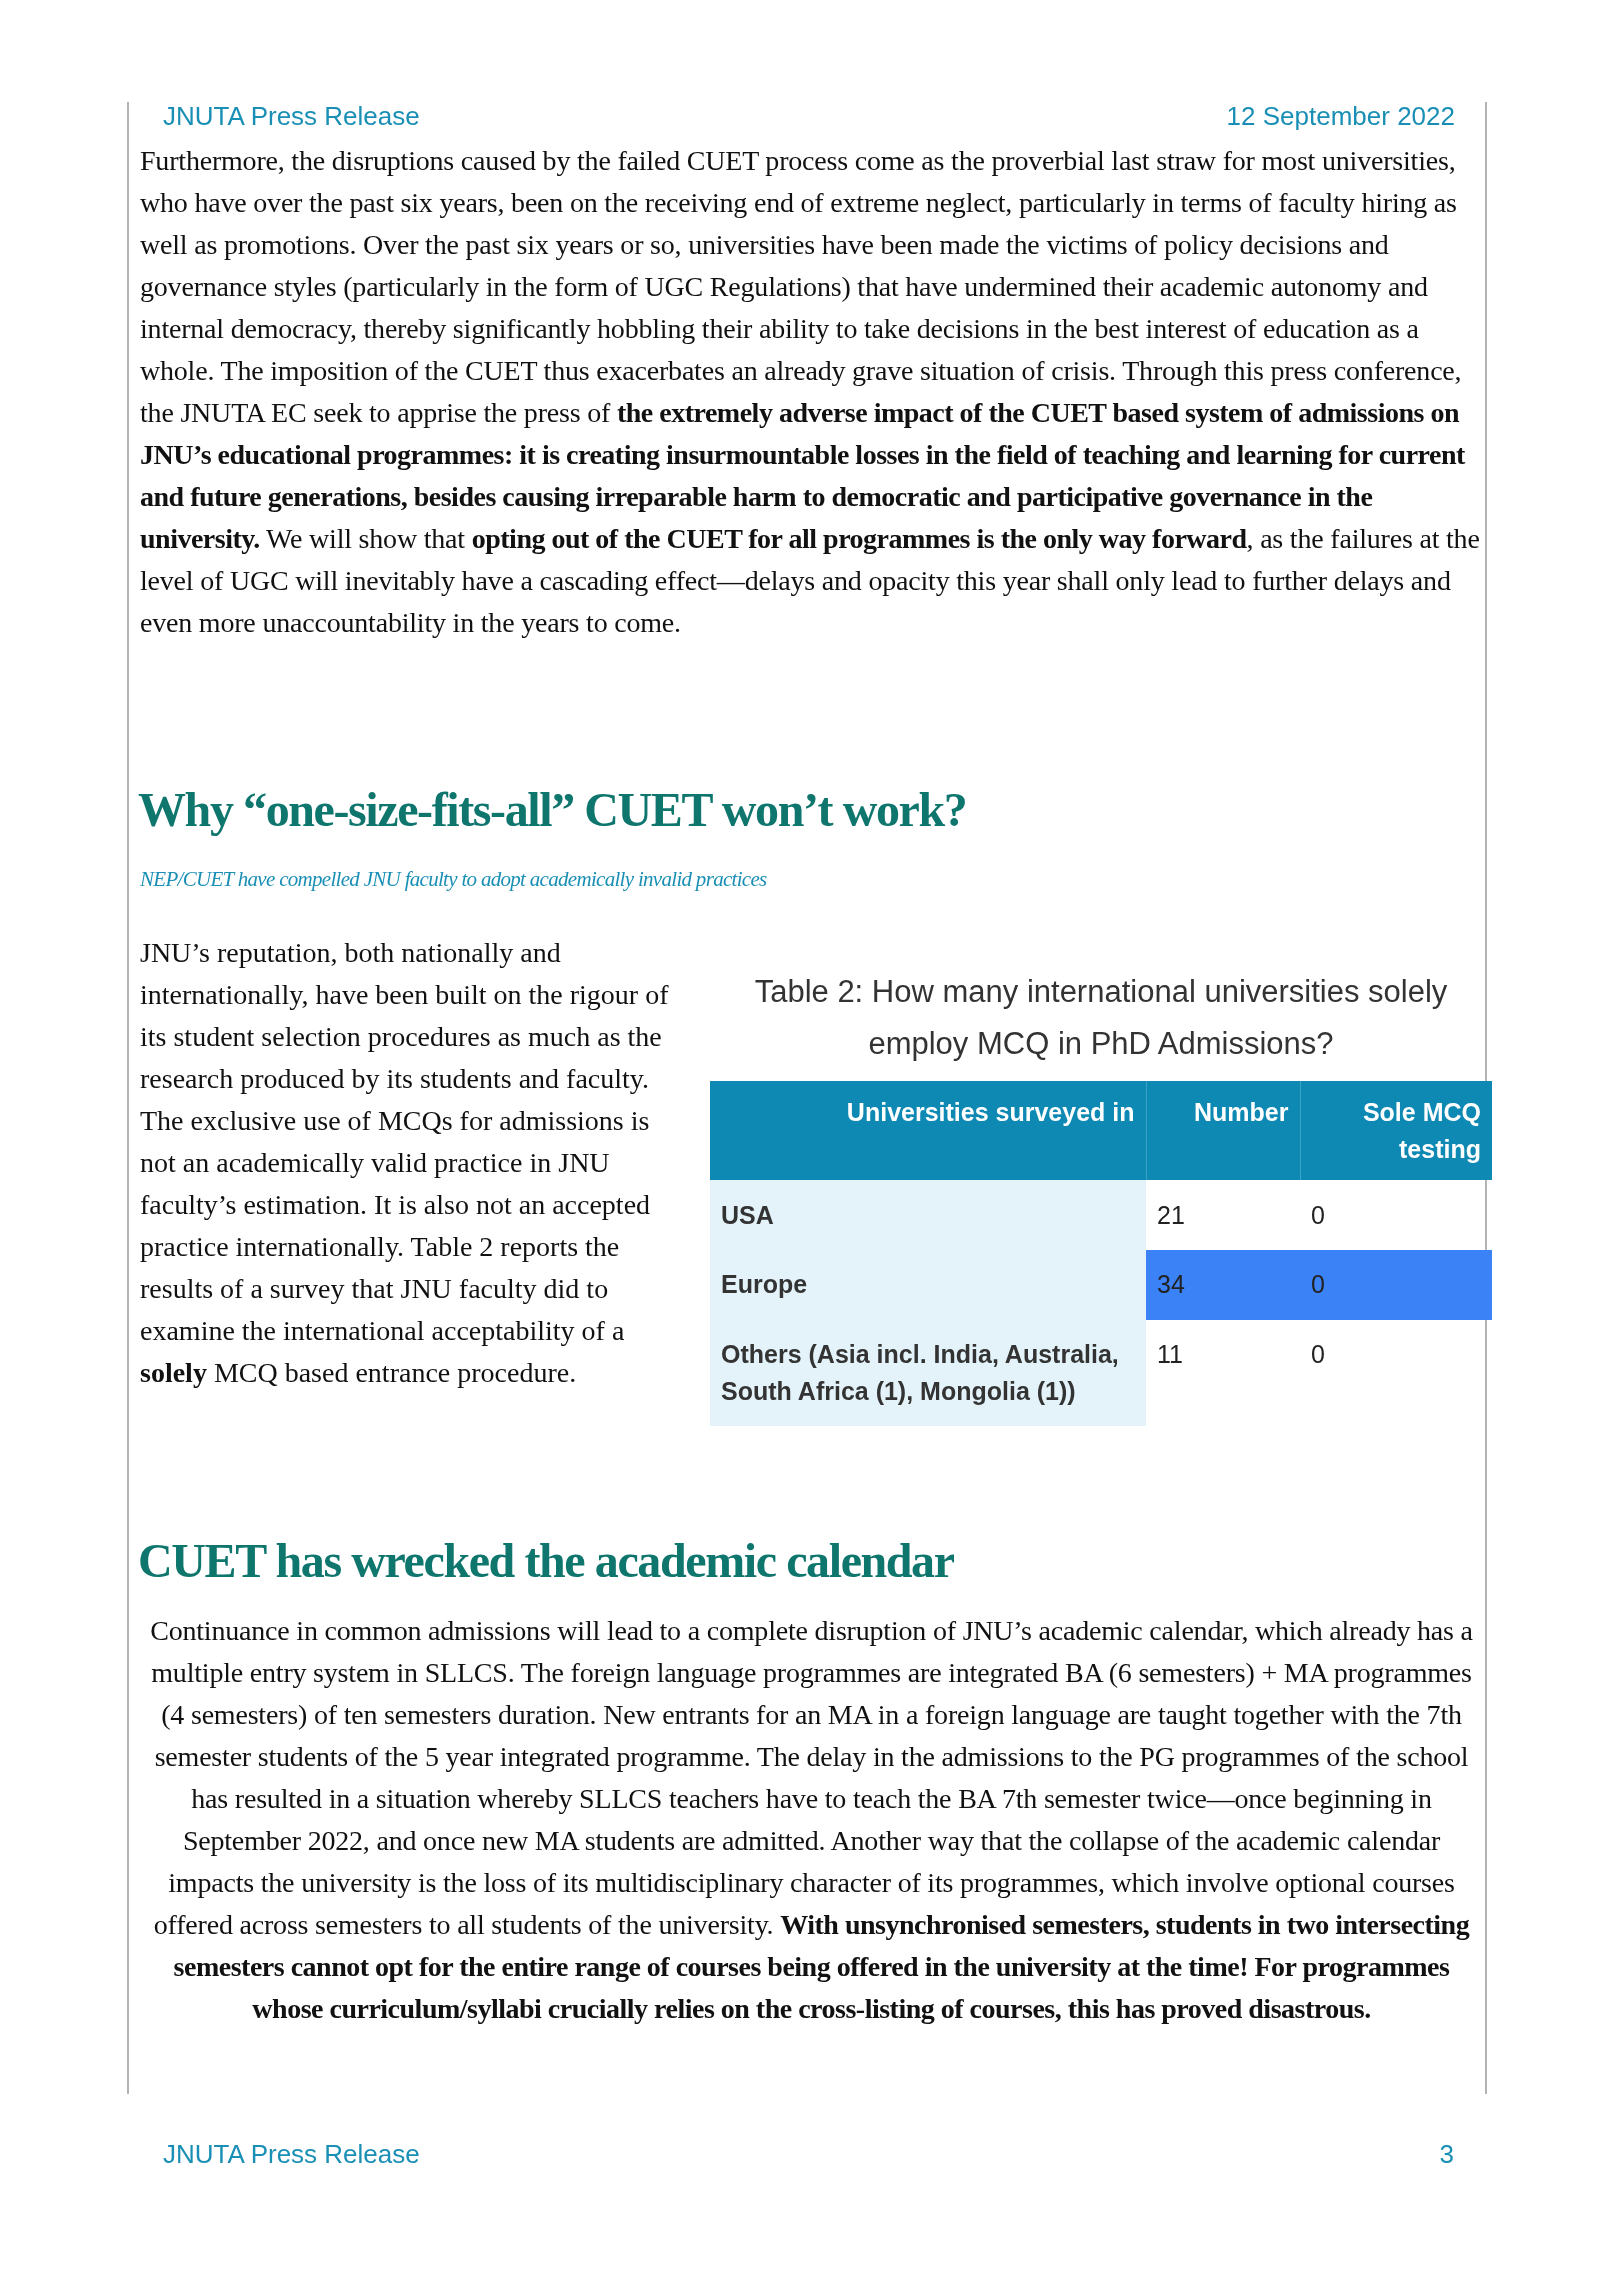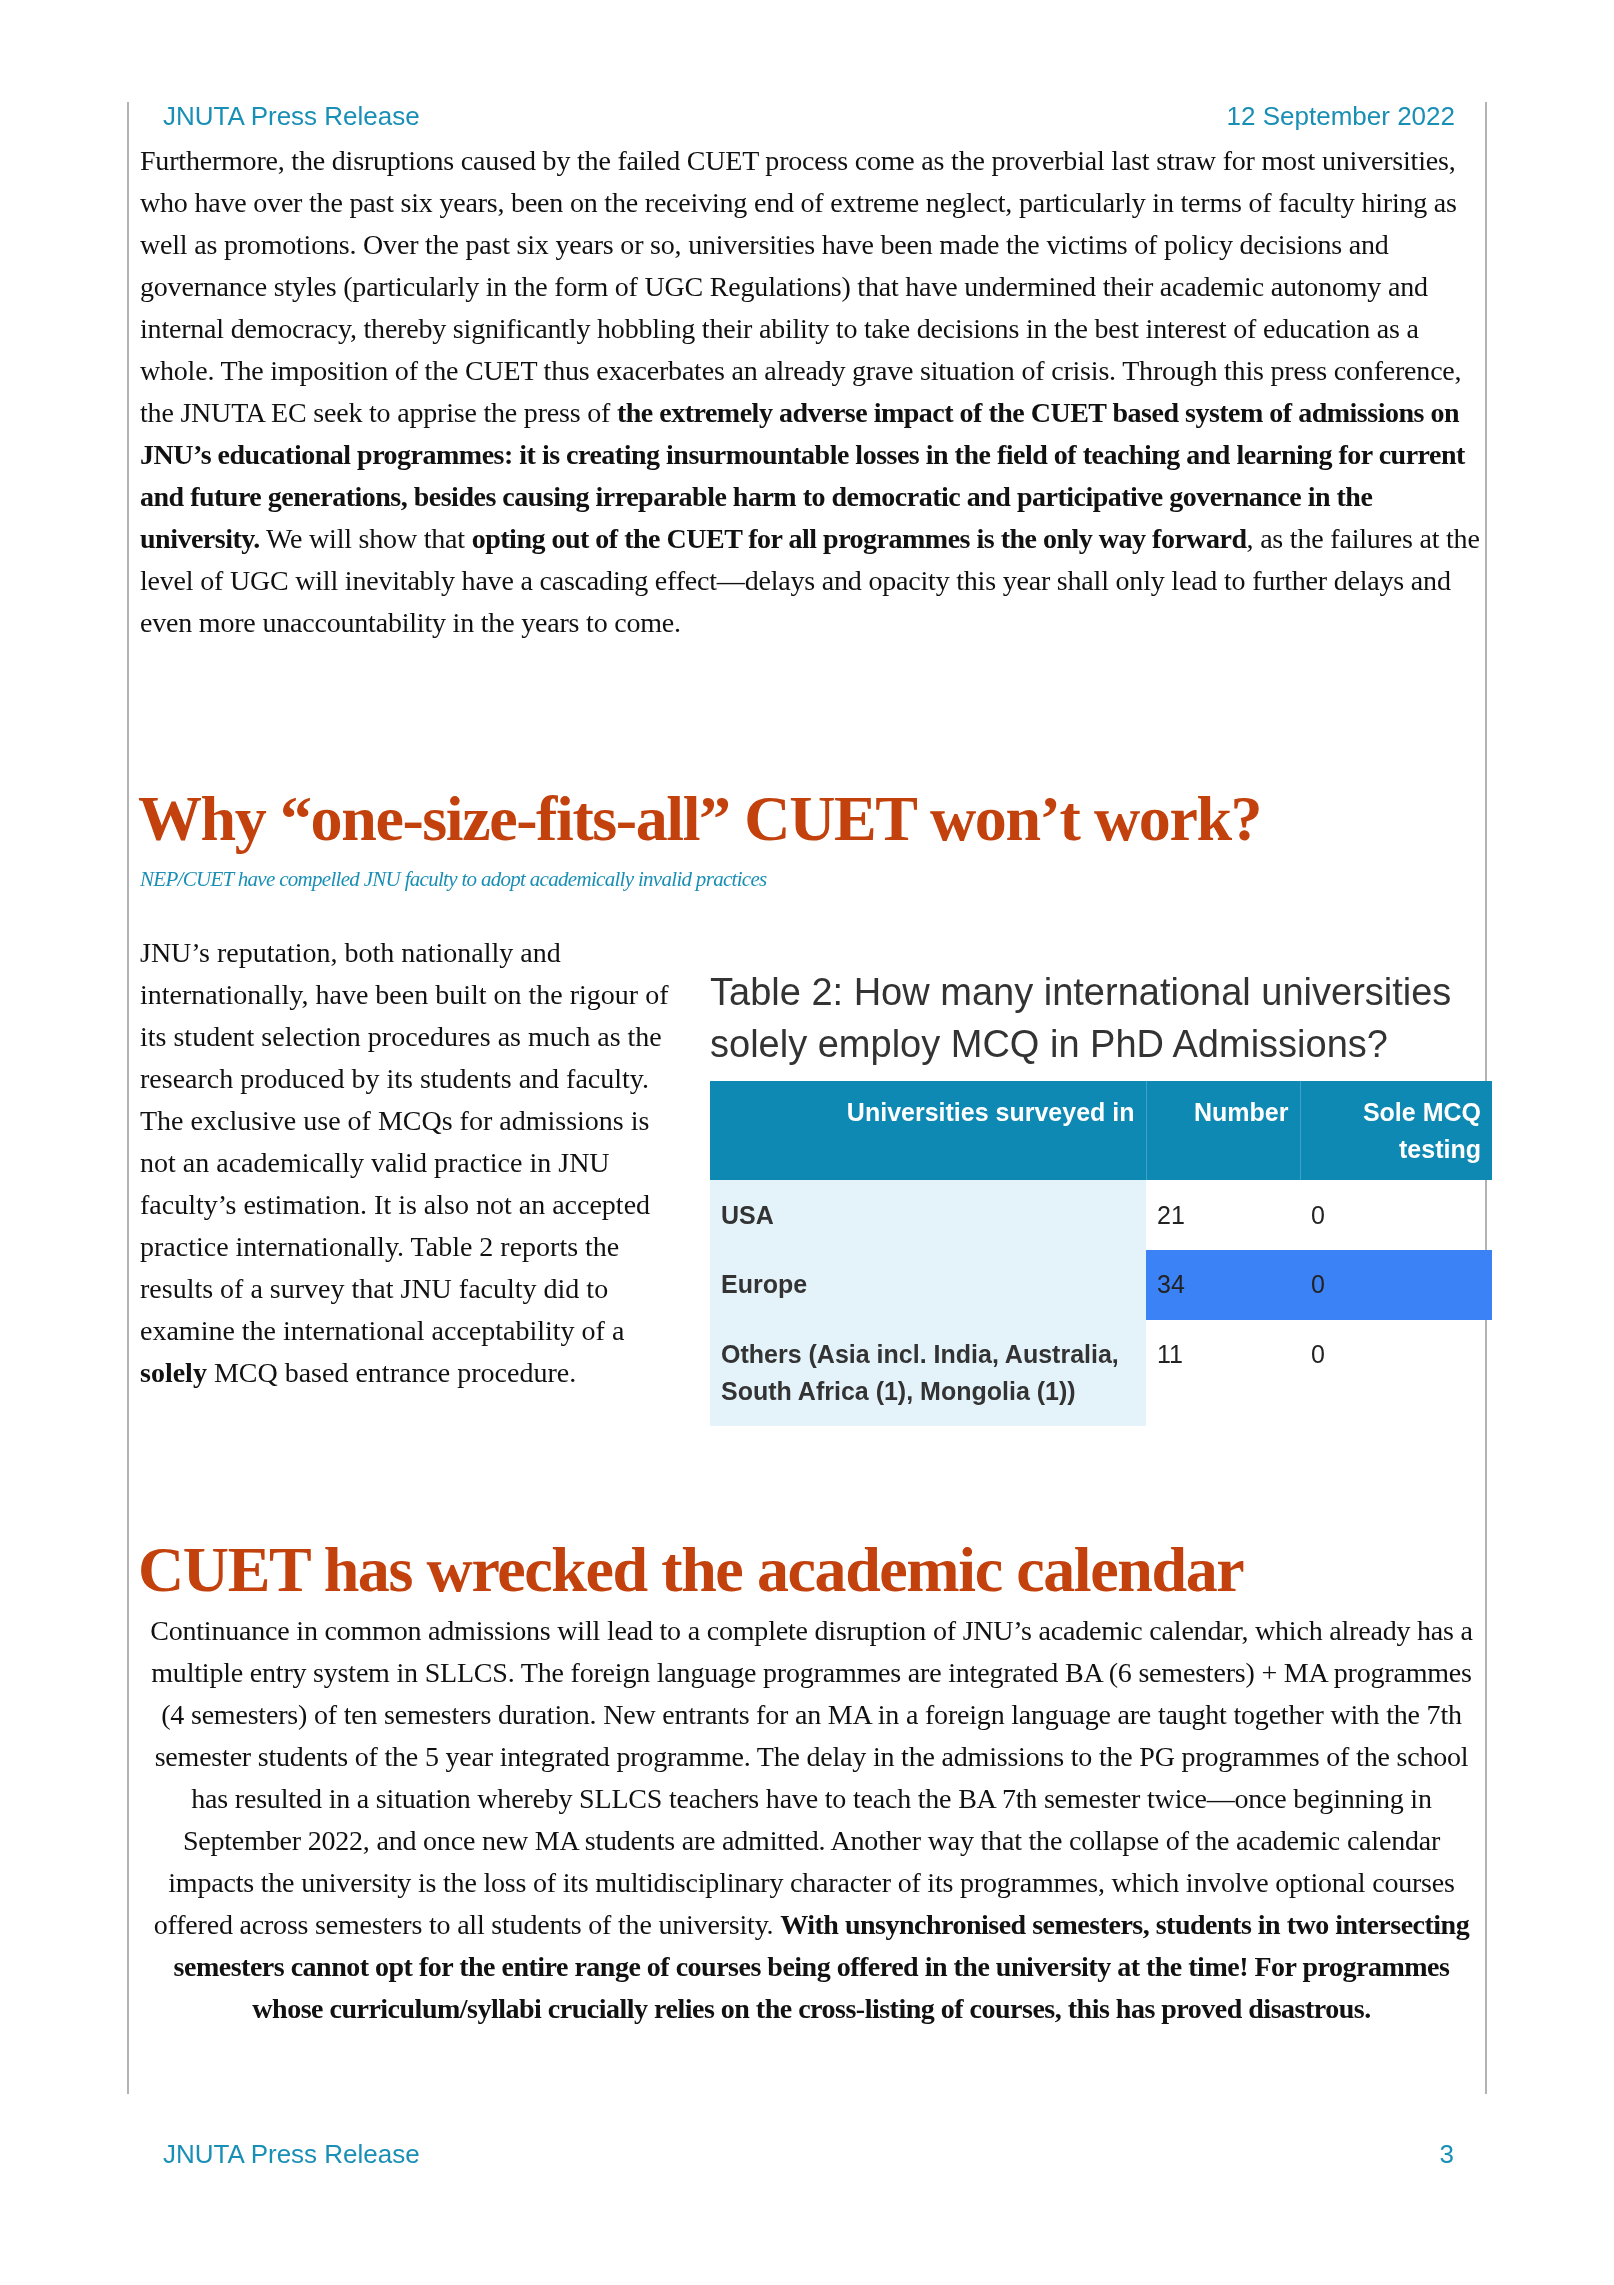--- a/index.html
+++ b/index.html
@@ -13,30 +13,30 @@
   #hdr-right { left:1086px; width:369px; text-align:right; }
 
   .vline { position:absolute; width:1.8px; background:#b3b3b3; }
   #vline-left { left:127px; top:102px; height:1992px; }
   #vline-right { left:1485px; top:102px; height:1992px; }
 
   .para { position:absolute; left:140px; width:1343px; font-size:28px; line-height:42px; color:#111; letter-spacing:-0.2px; }
   .para b { font-weight:bold; letter-spacing:-0.5px; }
   #para1 { top:140px; }
 
-  .h1 { position:absolute; left:138px; font-size:64px; font-weight:bold; color:#c2410c; letter-spacing:-1.4px; white-space:nowrap; }
+  .h1 { position:absolute; left:138px; font-size:48px; font-weight:bold; color:#0f766e; letter-spacing:-1.4px; white-space:nowrap; }
   #heading-why { top:782px; }
   #heading-calendar { top:1533px; }
 
   #subtitle { position:absolute; left:140px; top:867px; font-size:21px; font-style:italic; color:#1a8fb5; letter-spacing:-0.7px; white-space:nowrap; }
 
   #left-col { position:absolute; left:140px; top:932px; width:534px; font-size:28px; line-height:42px; color:#111; }
   #left-col b { font-weight:bold; }
 
-  #table-caption { position:absolute; left:710px; width:782px; top:966px; text-align:left; font-size:38px; line-height:52px; color:#333; }
+  #table-caption { position:absolute; left:710px; width:782px; top:966px; text-align:center; font-size:31px; line-height:52px; color:#333; }
 
   #survey-table { position:absolute; left:710px; top:1081px; width:782px; border-collapse:collapse; font-size:25px; }
   #survey-table th { background:#0e89b3; color:#fff; font-weight:bold; text-align:right; vertical-align:top; padding:12.7px 11px; height:73px; line-height:37px; }
   #survey-table th + th { border-left:0.9px solid #3aa3c7; }
   #survey-table td { vertical-align:top; padding:16.3px 11px; line-height:37px; color:#222; }
   #survey-table td.c1 { background:#e4f3fa; width:414px; font-weight:bold; color:#333; }
   #survey-table td.c2 { width:132px; }
   #survey-table tr.alt td.c2, #survey-table tr.alt td.c3 { background:#3b82f6; }
   #survey-table tr td.c2, #survey-table tr td.c3 { font-weight:normal; }
 

